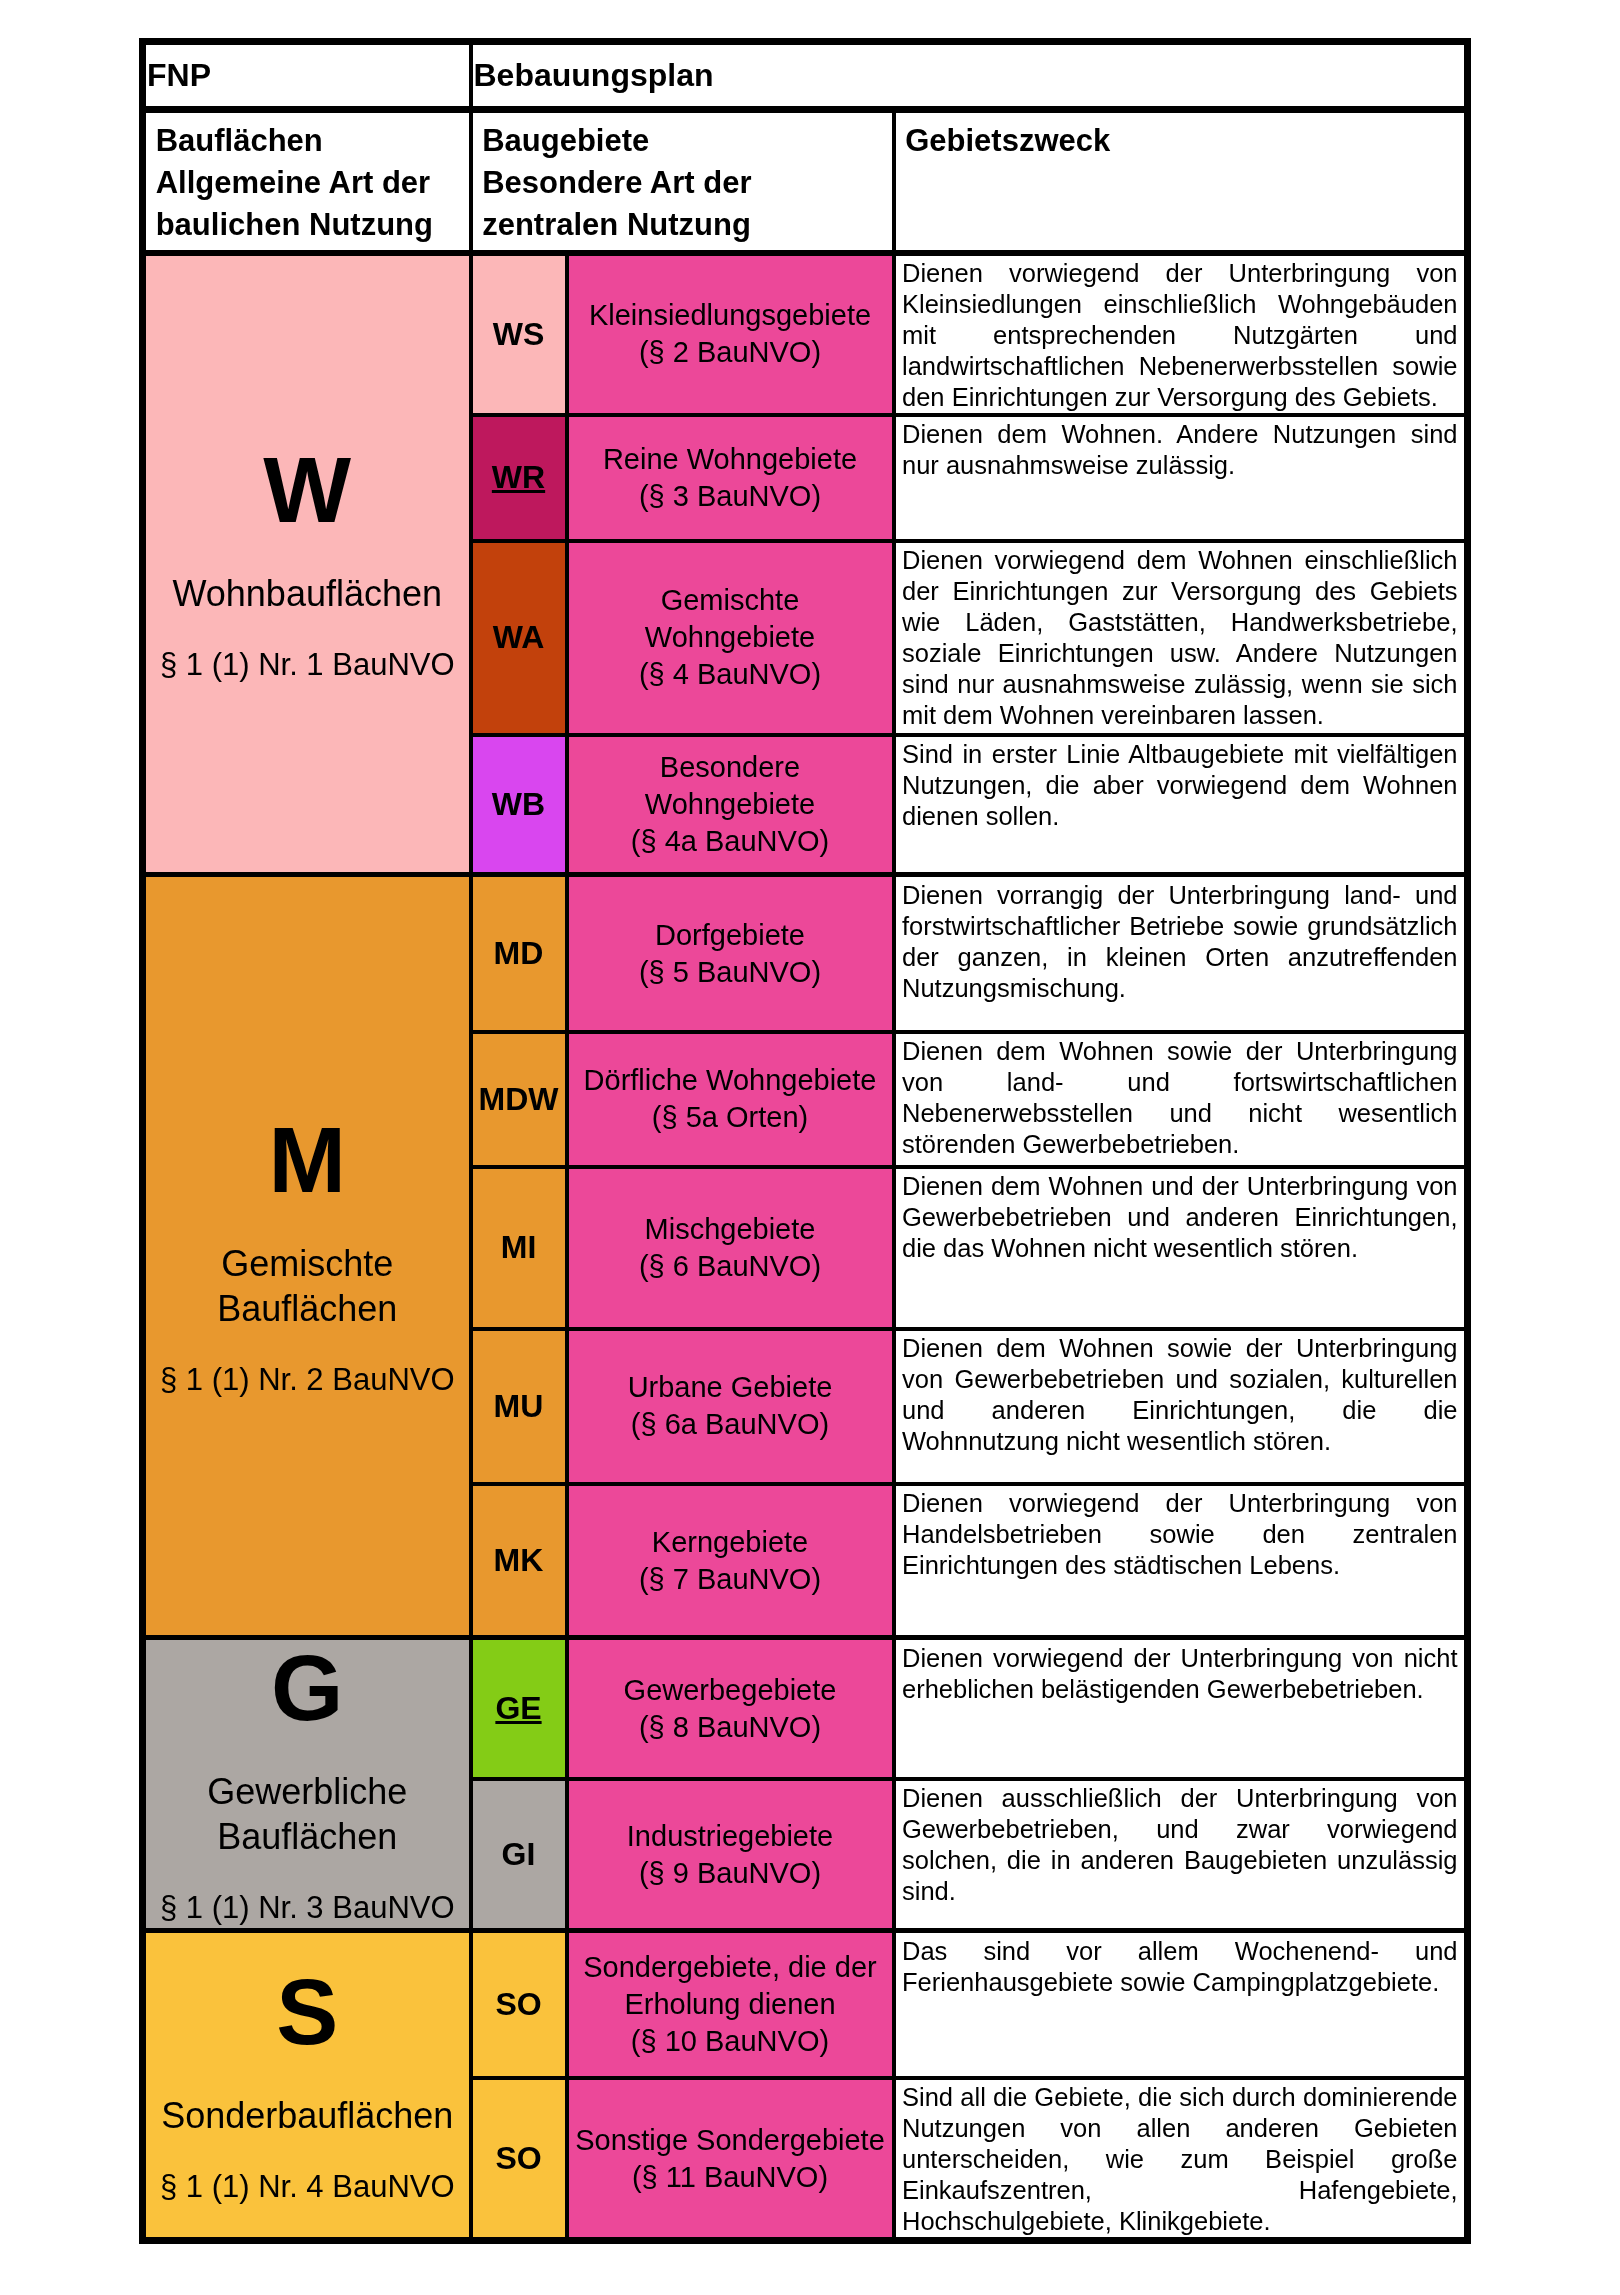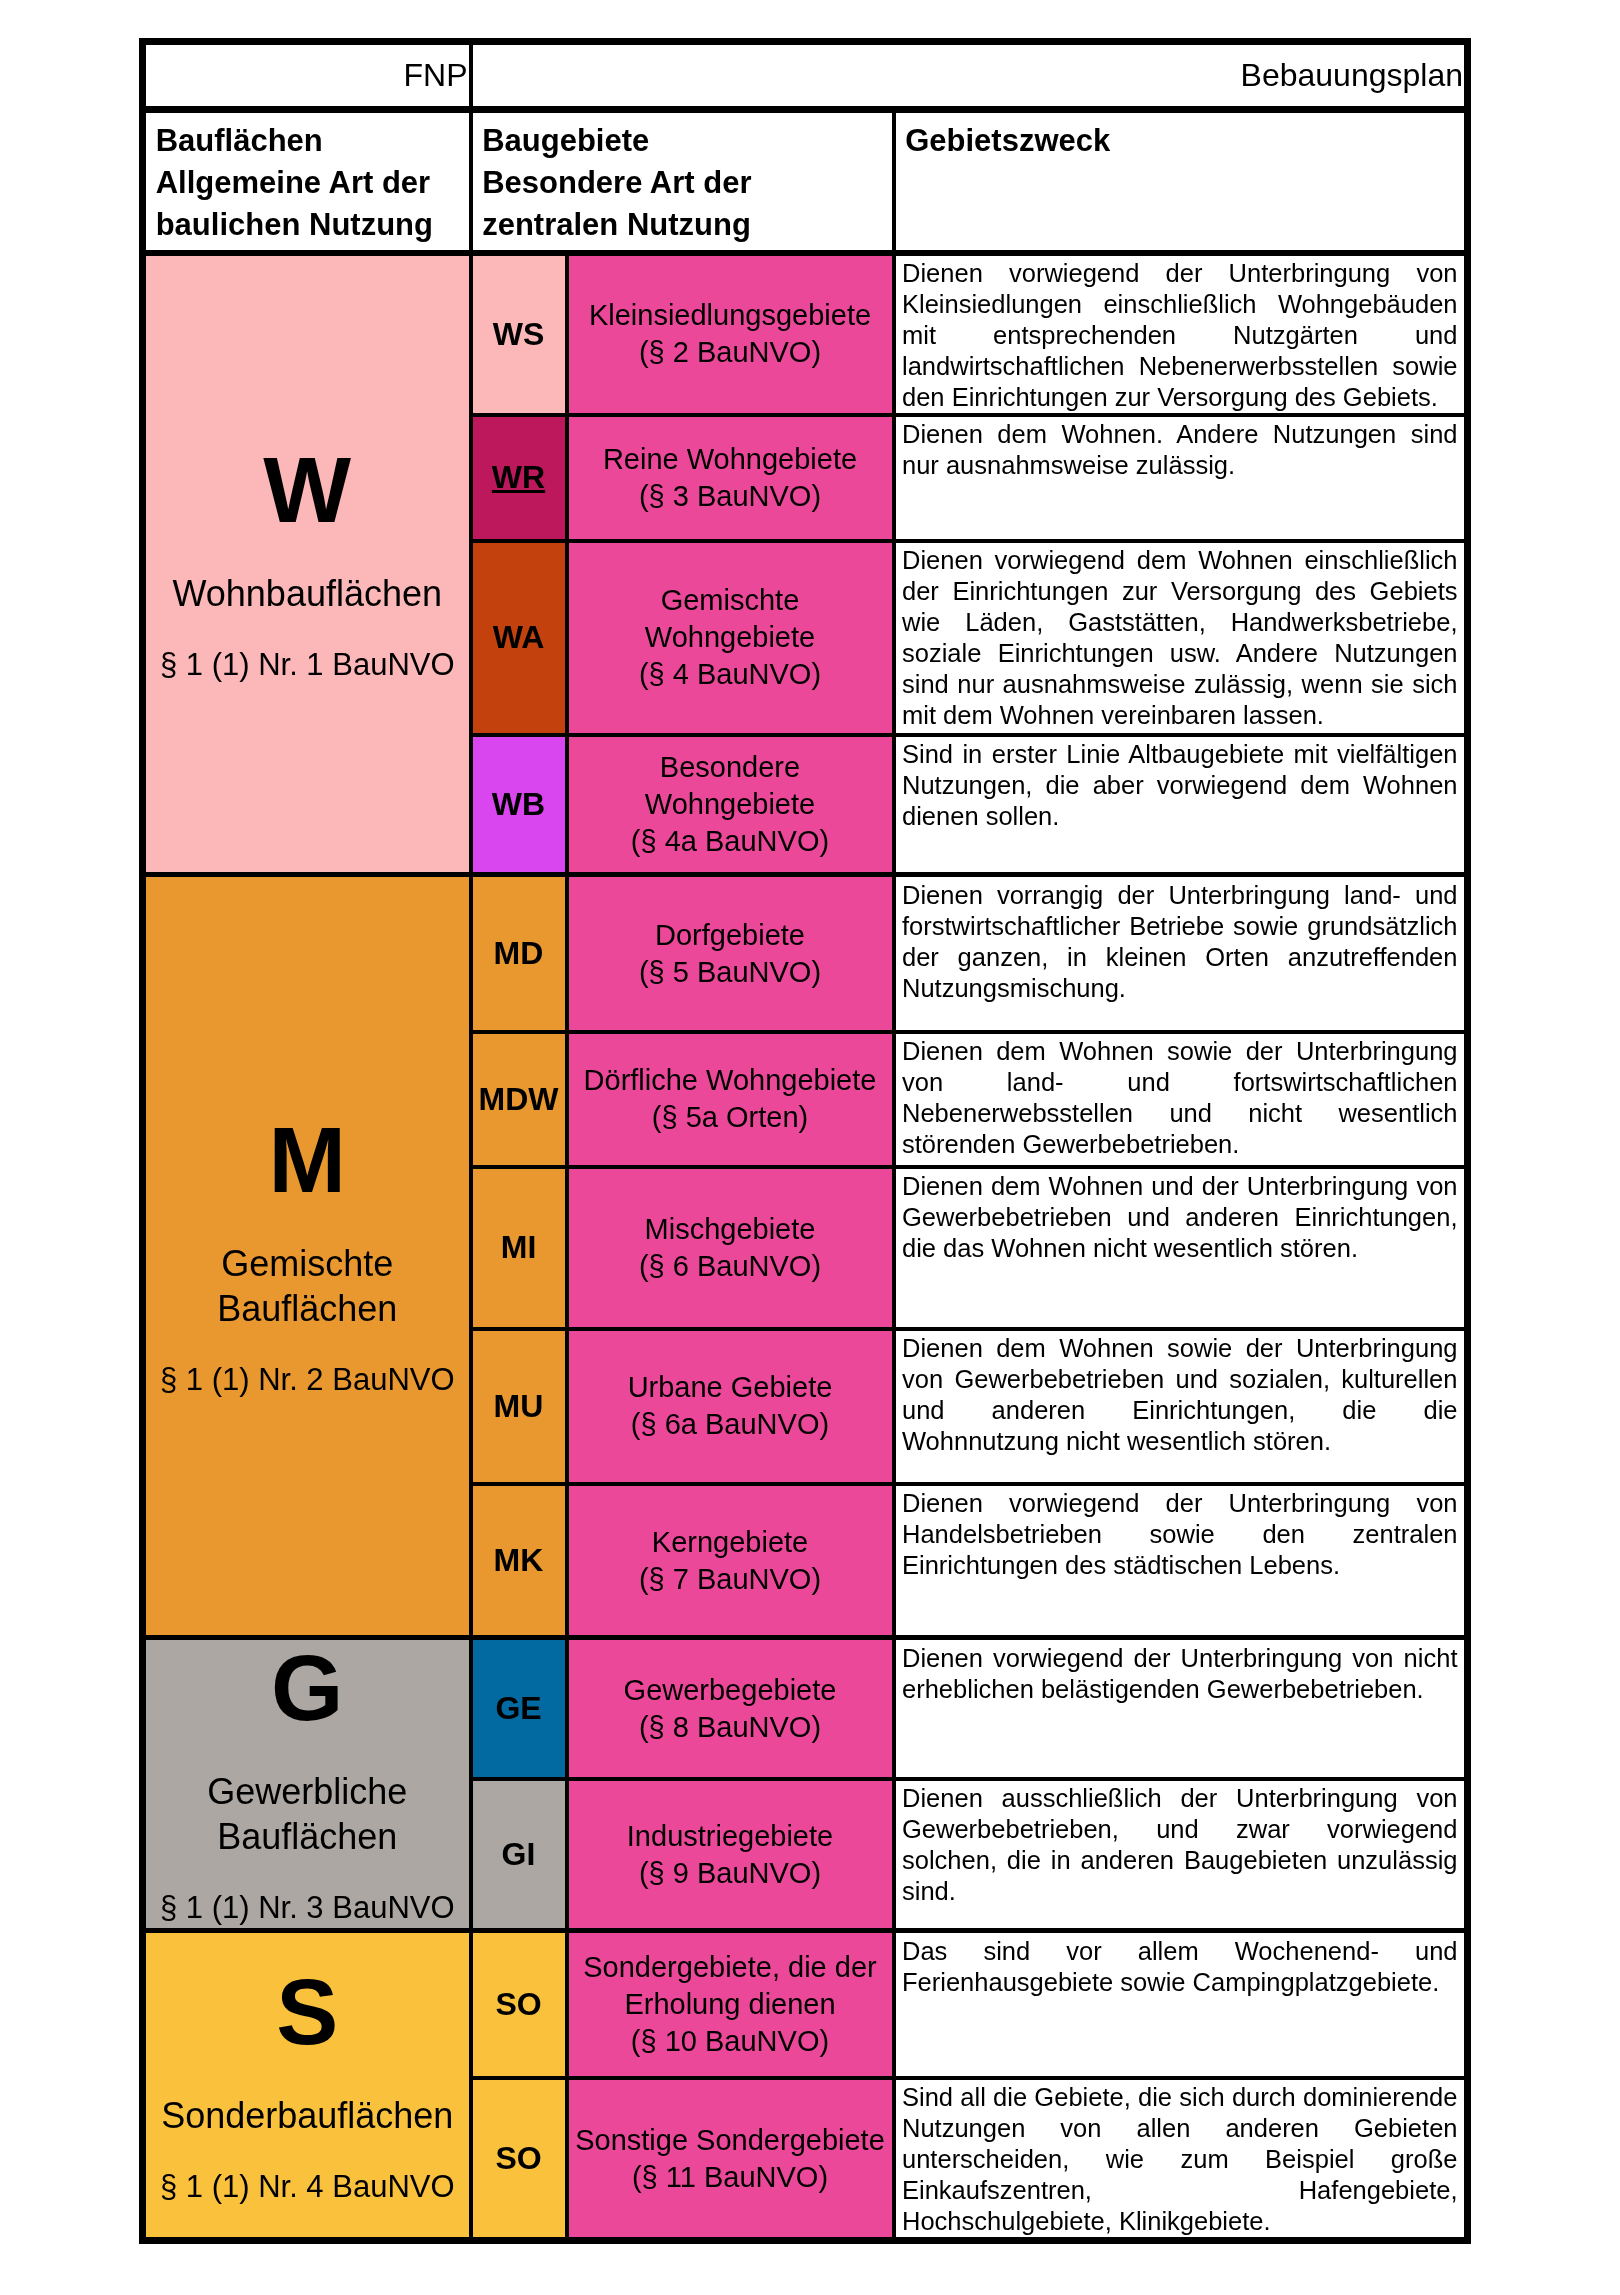--- a/index.html
+++ b/index.html
@@ -27,22 +27,22 @@
   col.c-code  { width: 96px; }
   col.c-name  { width: 327px; }
   col.c-desc  { width: 574px; }
 
   th, td { border: 4px solid #000; }
 
   tr.hrow1 th {
     height: 59px;
     border-bottom: 7.3px solid #000;
     font-size: 32px;
-    font-weight: normal;
-    text-align: right;
+    font-weight: bold;
+    text-align: left;
     vertical-align: middle;
     background: #fff;
   }
   tr.hrow2 th {
     height: 130px;
     border-bottom: 6.5px solid #000;
     font-size: 31px;
     font-weight: bold;
     text-align: left;
     vertical-align: top;
@@ -213,21 +213,21 @@
     </td>
     <td class="desc">Dienen vorwiegend der Unterbringung von Handelsbetrieben sowie den zentralen Einrichtungen des städtischen Lebens.</td>
   </tr>
 
   <tr class="r-ge sec-start">
     <td class="bigcell" rowspan="2" style="background-color: rgb(172, 167, 163);">
       <div class="bigletter">G</div>
       <div class="seclabel">Gewerbliche Bauflächen</div>
       <div class="secref">§ 1 (1) Nr. 3 BauNVO</div>
     </td>
-    <td class="code" style="background-color: #0369a1;">GE</td>
+    <td class="code" style="background-color: #84cc16; text-decoration: underline;">GE</td>
     <td class="name">
       <span class="gname">Gewerbegebiete</span>
       <span class="gref">(§ 8 BauNVO)</span>
     </td>
     <td class="desc">Dienen vorwiegend der Unterbringung von nicht erheblichen belästigenden Gewerbebetrieben.</td>
   </tr>
   <tr class="r-gi">
     <td class="code" style="background-color: rgb(172, 167, 163);">GI</td>
     <td class="name">
       <span class="gname">Industriegebiete</span>

